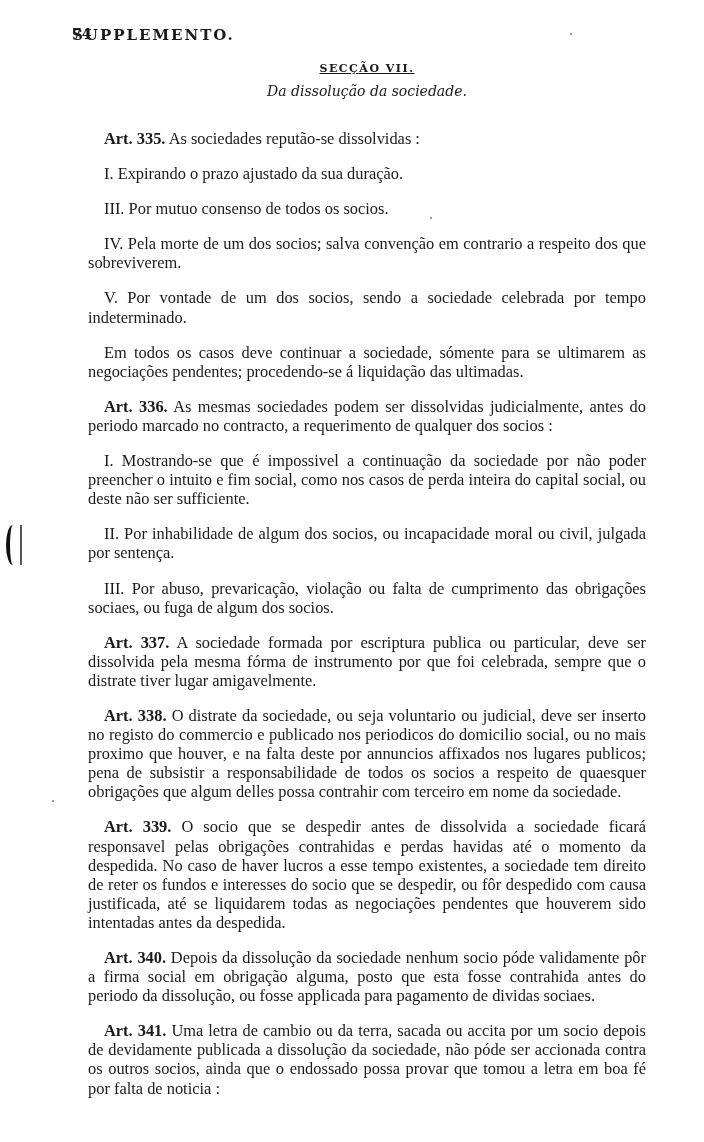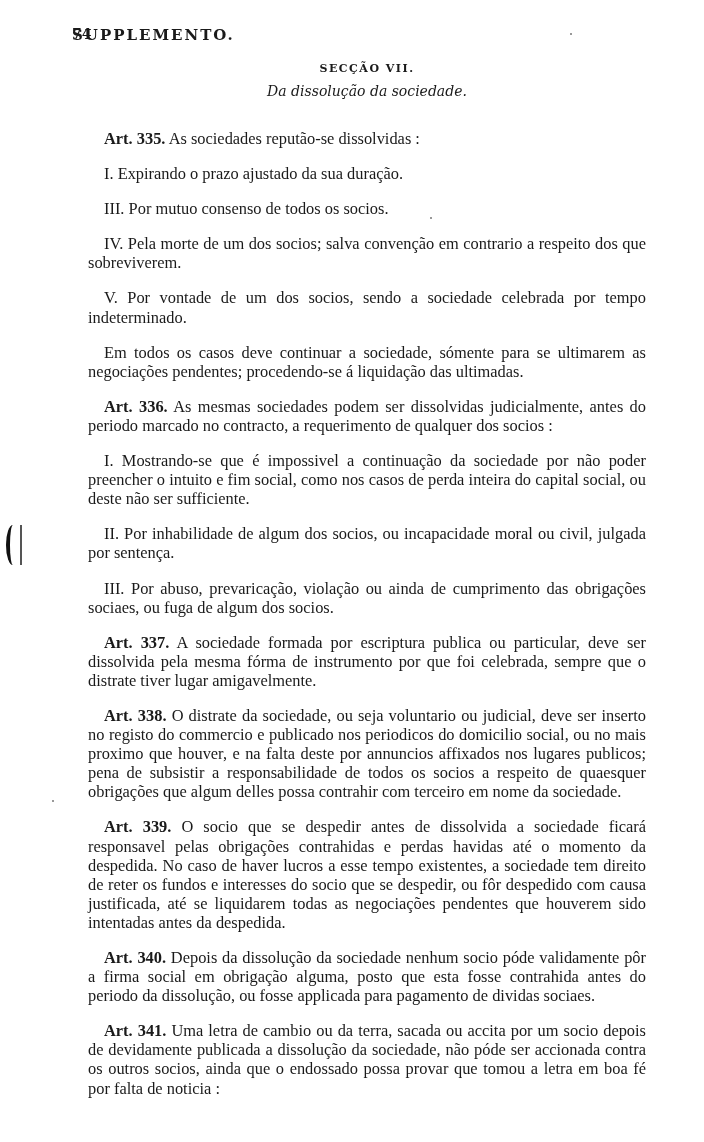--- a/index.html
+++ b/index.html
@@ -48,20 +48,21 @@
     }
     .section-label {
       position: absolute;
       top: 62px;
       left: 0;
       width: 590px;
       text-align: center;
       font-size: 11px;
       letter-spacing: 1.5px;
       font-weight: bold;
+      text-decoration: underline;
     }
     .section-title {
       position: absolute;
       top: 83px;
       left: 0;
       width: 590px;
       text-align: center;
       font-style: italic;
       font-size: 14px;
     }
@@ -121,20 +122,20 @@
   <div class="body-text">
     <p><span class="art-label">Art. 335.</span><span> As sociedades reputão-se dissolvidas :</span></p>
     <p><span class="art-label"></span><span>I. Expirando o prazo ajustado da sua duração.</span></p>
     <p><span class="art-label"></span><span>III. Por mutuo consenso de todos os socios.</span></p>
     <p><span class="art-label"></span><span>IV. Pela morte de um dos socios; salva convenção em contrario a respeito dos que sobreviverem.</span></p>
     <p><span class="art-label"></span><span>V. Por vontade de um dos socios, sendo a sociedade celebrada por tempo indeterminado.</span></p>
     <p><span class="art-label"></span><span>Em todos os casos deve continuar a sociedade, sómente para se ultimarem as negociações pendentes; procedendo-se á liquidação das ultimadas.</span></p>
     <p><span class="art-label">Art. 336.</span><span> As mesmas sociedades podem ser dissolvidas judicialmente, antes do periodo marcado no contracto, a requerimento de qualquer dos socios :</span></p>
     <p><span class="art-label"></span><span>I. Mostrando-se que é impossivel a continuação da sociedade por não poder preencher o intuito e fim social, como nos casos de perda inteira do capital social, ou deste não ser sufficiente.</span></p>
     <p><span class="art-label"></span><span>II. Por inhabilidade de algum dos socios, ou incapacidade moral ou civil, julgada por sentença.</span></p>
-    <p><span class="art-label"></span><span>III. Por abuso, prevaricação, violação ou ainda de cumprimento das obrigações sociaes, ou fuga de algum dos socios.</span></p>
+    <p><span class="art-label"></span><span>III. Por abuso, prevaricação, violação ou falta de cumprimento das obrigações sociaes, ou fuga de algum dos socios.</span></p>
     <p><span class="art-label">Art. 337.</span><span> A sociedade formada por escriptura publica ou particular, deve ser dissolvida pela mesma fórma de instrumento por que foi celebrada, sempre que o distrate tiver lugar amigavelmente.</span></p>
     <p><span class="art-label">Art. 338.</span><span> O distrate da sociedade, ou seja voluntario ou judicial, deve ser inserto no registo do commercio e publicado nos periodicos do domicilio social, ou no mais proximo que houver, e na falta deste por annuncios affixados nos lugares publicos; pena de subsistir a responsabilidade de todos os socios a respeito de quaesquer obrigações que algum delles possa contrahir com terceiro em nome da sociedade.</span></p>
     <p><span class="art-label">Art. 339.</span><span> O socio que se despedir antes de dissolvida a sociedade ficará responsavel pelas obrigações contrahidas e perdas havidas até o momento da despedida. No caso de haver lucros a esse tempo existentes, a sociedade tem direito de reter os fundos e interesses do socio que se despedir, ou fôr despedido com causa justificada, até se liquidarem todas as negociações pendentes que houverem sido intentadas antes da despedida.</span></p>
     <p><span class="art-label">Art. 340.</span><span> Depois da dissolução da sociedade nenhum socio póde validamente pôr a firma social em obrigação alguma, posto que esta fosse contrahida antes do periodo da dissolução, ou fosse applicada para pagamento de dividas sociaes.</span></p>
     <p><span class="art-label">Art. 341.</span><span> Uma letra de cambio ou da terra, sacada ou accita por um socio depois de devidamente publicada a dissolução da sociedade, não póde ser accionada contra os outros socios, ainda que o endossado possa provar que tomou a letra em boa fé por falta de noticia :</span></p>
   </div>
 </div>
 
 </body></html>

